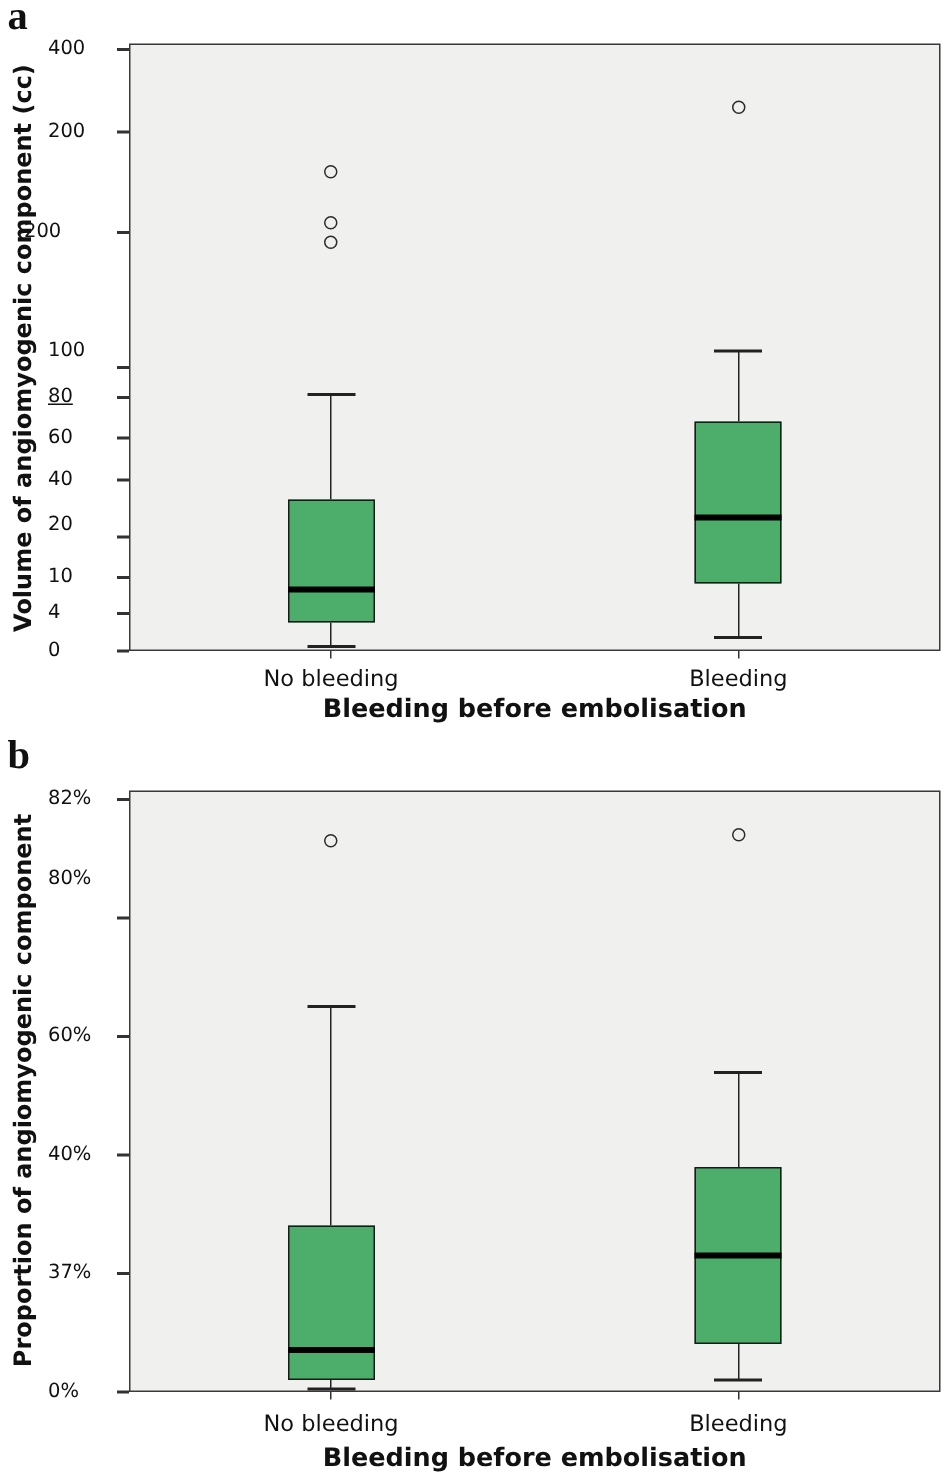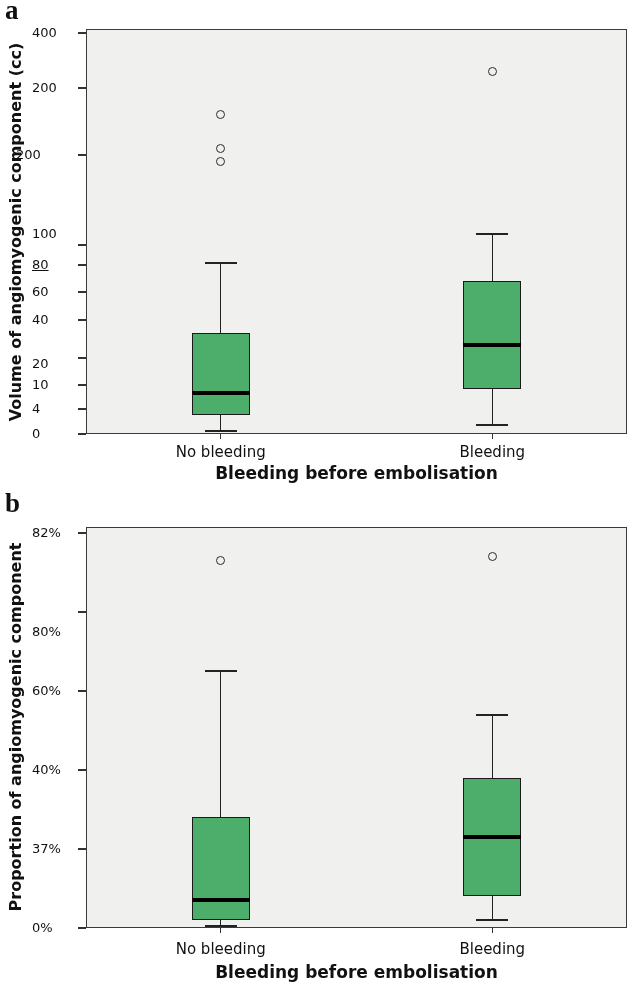--- a/index.html
+++ b/index.html
@@ -90,21 +90,21 @@
     <div class="tick-label" style="left: 16px; top: 145.955px;">200</div>
     <div class="tick-mark" style="left: 78px; top: 154.205px;"></div>
     <div class="tick-label" style="left: 32px; top: 225px;">100</div>
     <div class="tick-mark" style="left: 78px; top: 244.115px;"></div>
     <div class="tick-label" style="left: 32px; top: 256.115px; text-decoration: underline;">80</div>
     <div class="tick-mark" style="left: 78px; top: 264.365px;"></div>
     <div class="tick-label" style="left: 32px; top: 282.845px;">60</div>
     <div class="tick-mark" style="left: 78px; top: 291.095px;"></div>
     <div class="tick-label" style="left: 32px; top: 311.195px;">40</div>
     <div class="tick-mark" style="left: 78px; top: 319.445px;"></div>
-    <div class="tick-label" style="left: 32px; top: 355px;">20</div>
+    <div class="tick-label" style="left: 32px; top: 341px;">20</div>
     <div class="tick-mark" style="left: 78px; top: 357.11px;"></div>
     <div class="tick-label" style="left: 32px; top: 375.995px;">10</div>
     <div class="tick-mark" style="left: 78px; top: 384.245px;"></div>
     <div class="tick-label" style="left: 32px; top: 399.89px;">4</div>
     <div class="tick-mark" style="left: 78px; top: 408.14px;"></div>
     <div class="tick-label" style="left: 32px; top: 425px;">0</div>
     <div class="tick-mark" style="left: 78px; top: 433.25px;"></div>
     <div class="whisker" style="left: 219.959px; top: 263.09px; height: 70.2878px;"></div>
     <div class="whisker" style="left: 219.959px; top: 415.168px; height: 15.6937px;"></div>
     <div class="cap" style="left: 204.709px; top: 262.09px;"></div>
@@ -120,21 +120,21 @@
     <div class="whisker" style="left: 491.541px; top: 388.978px; height: 35.6062px;"></div>
     <div class="cap" style="left: 476.291px; top: 233.076px;"></div>
     <div class="cap" style="left: 476.291px; top: 423.584px;"></div>
     <div class="bp-box" style="left: 463.291px; top: 281.153px; width: 58px; height: 107.825px; background: rgb(77, 174, 107); border-color: rgb(26, 26, 26);"></div>
     <div class="median" style="left: 463.291px; top: 342.677px; width: 58px; background: rgb(0, 0, 0);"></div>
     <div class="outlier" style="left: 487.791px; top: 67.106px;"></div>
     <div class="cat-tick" style="left: 491.541px; top: 434px;"></div>
     <div class="cat-label" style="left: 412.291px; top: 442px;">Bleeding</div>
     <div class="tick-label" style="left: 32px; top: 524.015px;">82%</div>
     <div class="tick-mark" style="left: 78px; top: 532.265px;"></div>
-    <div class="tick-label" style="left: 32px; top: 623px;">80%</div>
+    <div class="tick-label" style="left: 32px; top: 577px;">80%</div>
     <div class="tick-mark" style="left: 78px; top: 611.262px;"></div>
     <div class="tick-label" style="left: 32px; top: 682.009px;">60%</div>
     <div class="tick-mark" style="left: 78px; top: 690.259px;"></div>
     <div class="tick-label" style="left: 32px; top: 761.006px;">40%</div>
     <div class="tick-mark" style="left: 78px; top: 769.256px;"></div>
     <div class="tick-label" style="left: 32px; top: 840.003px;">37%</div>
     <div class="tick-mark" style="left: 78px; top: 848.253px;"></div>
     <div class="tick-label" style="left: 32px; top: 919px;">0%</div>
     <div class="tick-mark" style="left: 78px; top: 927.25px;"></div>
     <div class="whisker" style="left: 219.959px; top: 671.26px; height: 146.144px;"></div>

